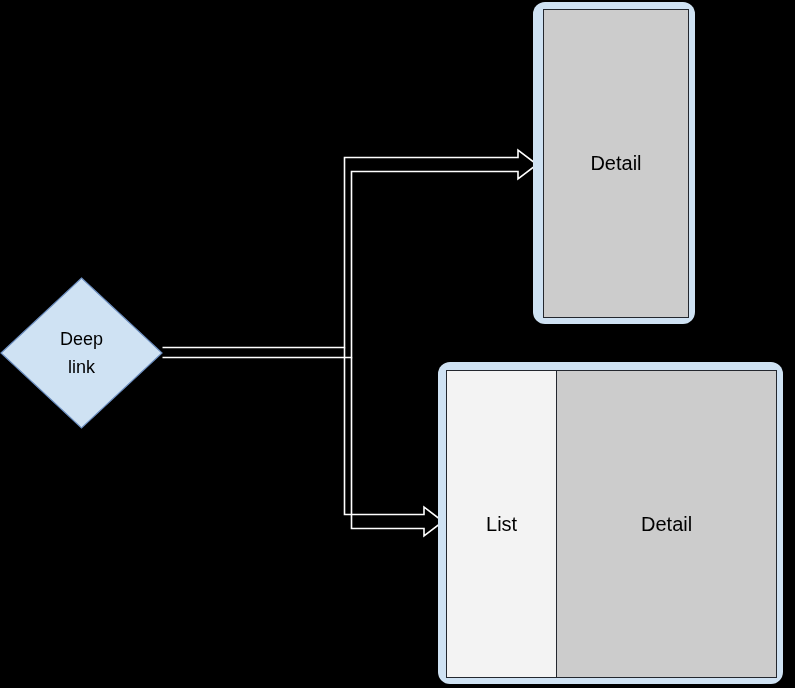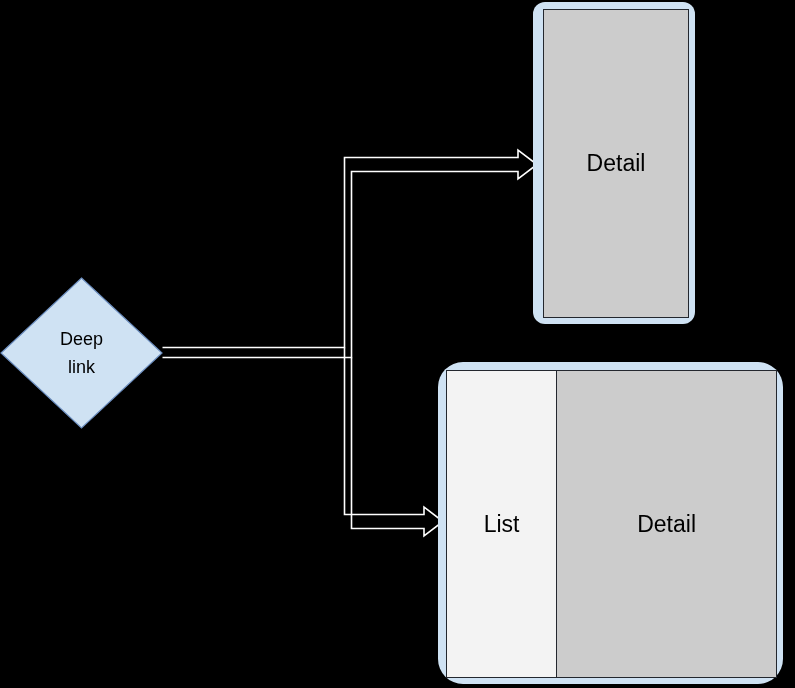--- a/index.html
+++ b/index.html
@@ -62,39 +62,38 @@
     width: 162px;
     height: 322px;
     padding: 7px 6px 6px 10px;
   }
   .phone-frame.bottom {
     left: 438px;
     top: 362px;
     width: 345px;
     height: 322px;
     padding: 8px 6px 6px 8px;
-    border-radius: 25px;
   }
   .screen {
     position: relative;
     width: 100%;
     height: 100%;
     box-sizing: border-box;
     border: 1.5px solid #23272e;
     background: #cccccc;
     display: flex;
     overflow: hidden;
   }
   .pane {
     position: relative;
     display: flex;
     align-items: center;
     justify-content: center;
     color: #000000;
-    font-size: 23px;
+    font-size: 20px;
     box-sizing: border-box;
     height: 100%;
   }
   .pane.detail-full {
     width: 100%;
     background: #cccccc;
   }
   .pane.list {
     width: 33.5%;
     background: #f3f3f3;

